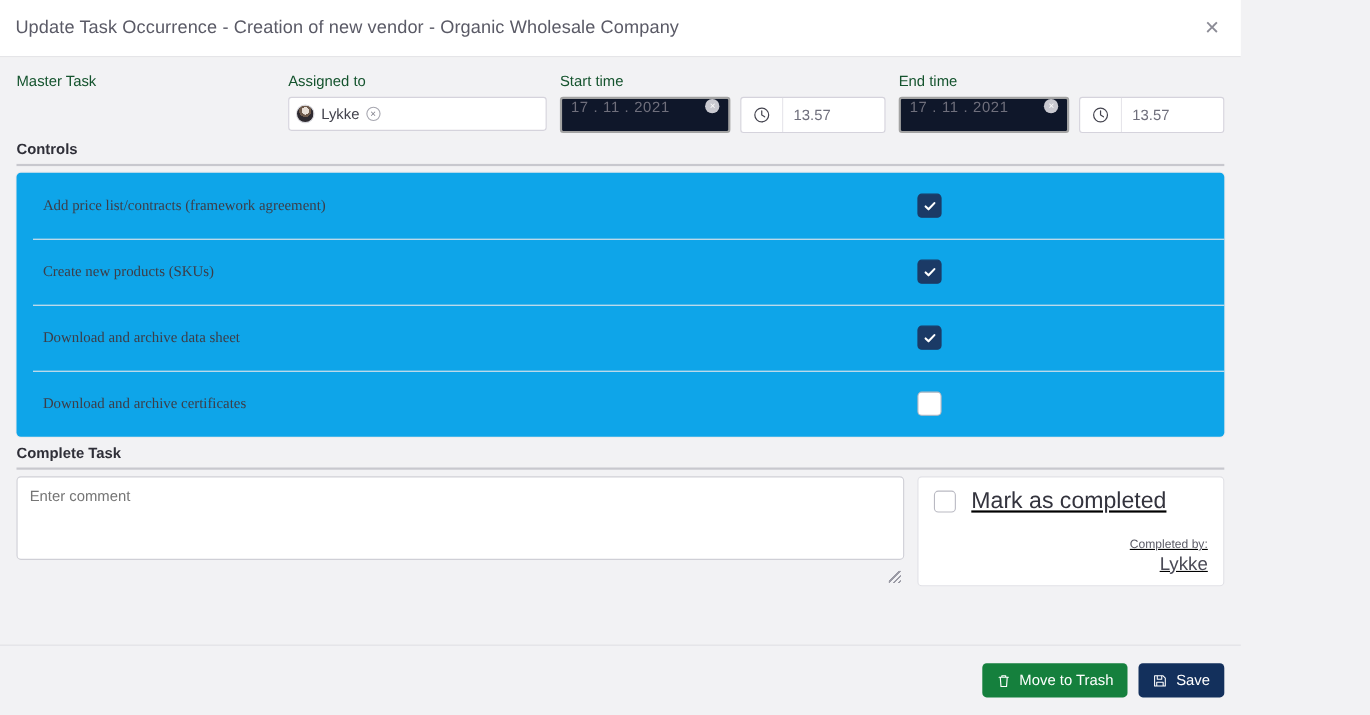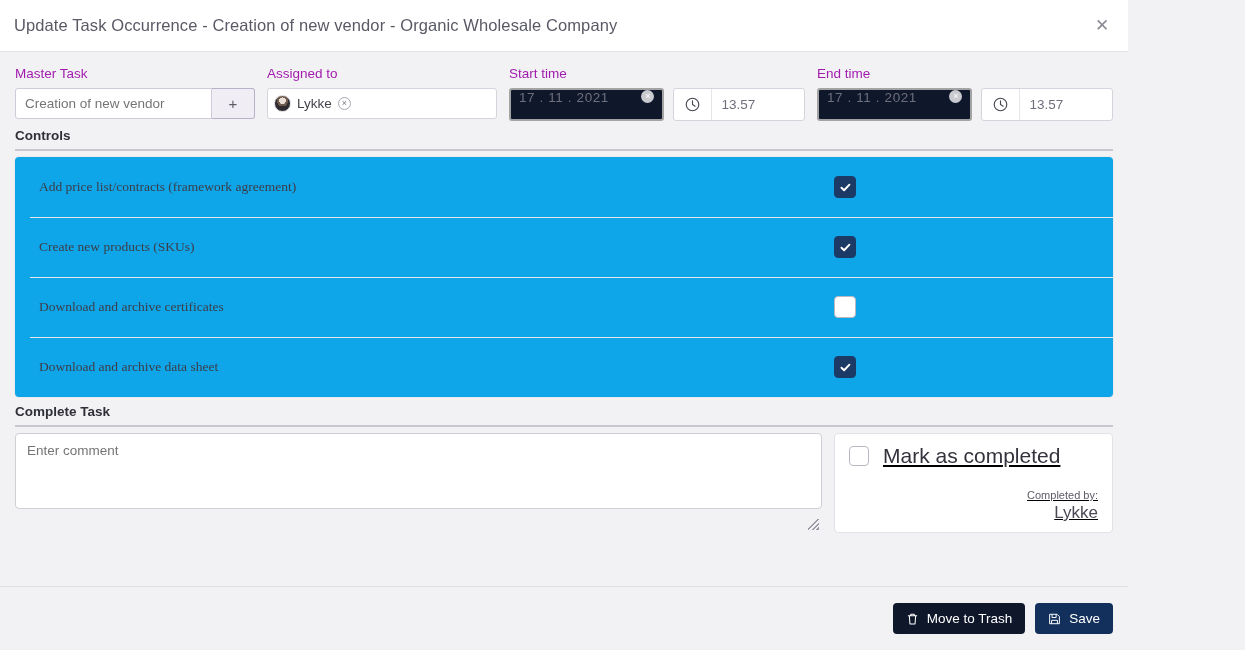--- a/index.html
+++ b/index.html
@@ -50,21 +50,21 @@
     flex: 1 1 auto;
     padding: 14px 15px 0 15px;
     overflow: hidden;
   }
 
   
   .form-row { display: flex; align-items: flex-start; }
   .field-group { display: flex; flex-direction: column; }
   .field-label {
     font-size: 13.5px;
-    color: #a21caf;
+    color: #14532d;
     margin-bottom: 7px;
     font-weight: 400;
   }
   .g-master  { width: 296px; margin-right: 12px; }
   .g-assign  { width: 296px; margin-right: 12px; }
   .g-start   { width: 296px; margin-right: 12px; }
   .g-end     { width: 296px; }
 
   .input-wrap { display: flex; align-items: stretch; }
 
@@ -282,44 +282,40 @@
     height: 31px;
     border-radius: 4px;
     border: none;
     display: flex; align-items: center; gap: 8px;
     padding: 0 13px;
     font-size: 13.5px;
     color: #ffffff;
     cursor: pointer;
     font-family: "Liberation Sans", sans-serif;
   }
-  .btn-trash { background: #0f172a; }
+  .btn-trash { background: #15803d; }
   .btn-save  { background: #13305c; }
   .btn svg { display: block; }
 </style>
 </head>
 <body>
 
 <div class="modal">
 
   <div class="modal-header">
     <div class="modal-title">Update Task Occurrence - Creation of new vendor - Organic Wholesale Company</div>
     <button class="close-btn">✕</button>
   </div>
 
   <div class="modal-body">
 
     <div class="form-row">
 
       <div class="field-group g-master">
         <div class="field-label">Master Task</div>
-        <div class="input-wrap">
-          <input class="txt-input" type="text" placeholder="Creation of new vendor" style="">
-          <div class="plus-btn">+</div>
-        </div>
       </div>
 
       <div class="field-group g-assign">
         <div class="field-label">Assigned to</div>
         <div class="chip-box">
           <div class="chip">
             <span class="avatar"></span>
             <span class="chip-name">Lykke</span>
             <span class="chip-x">×</span>
           </div>
@@ -380,30 +376,30 @@
           </div>
           <div class="control-row">
             <div class="control-label">Create new products (SKUs)</div>
             <div class="cb on">
               <svg class="tick" viewBox="0 0 12 12" fill="none" stroke="#ffffff" stroke-width="2.1" stroke-linecap="round" stroke-linejoin="round">
                 <path d="M1.6 6.2 L4.5 9 L10.3 2.9"></path>
               </svg>
             </div>
           </div>
           <div class="control-row">
-            <div class="control-label">Download and archive certificates</div>
-            <div class="cb off"></div>
-          </div>
-          <div class="control-row">
             <div class="control-label">Download and archive data sheet</div>
             <div class="cb on">
               <svg class="tick" viewBox="0 0 12 12" fill="none" stroke="#ffffff" stroke-width="2.1" stroke-linecap="round" stroke-linejoin="round">
                 <path d="M1.6 6.2 L4.5 9 L10.3 2.9"></path>
               </svg>
             </div>
+          </div>
+          <div class="control-row">
+            <div class="control-label">Download and archive certificates</div>
+            <div class="cb off"></div>
           </div>
         </div>
     </div>
 
     <div class="section">
       <div class="section-title">Complete Task</div>
       <div class="section-rule"></div>
 
       <div class="complete-area">
         <div class="comment-wrap">

